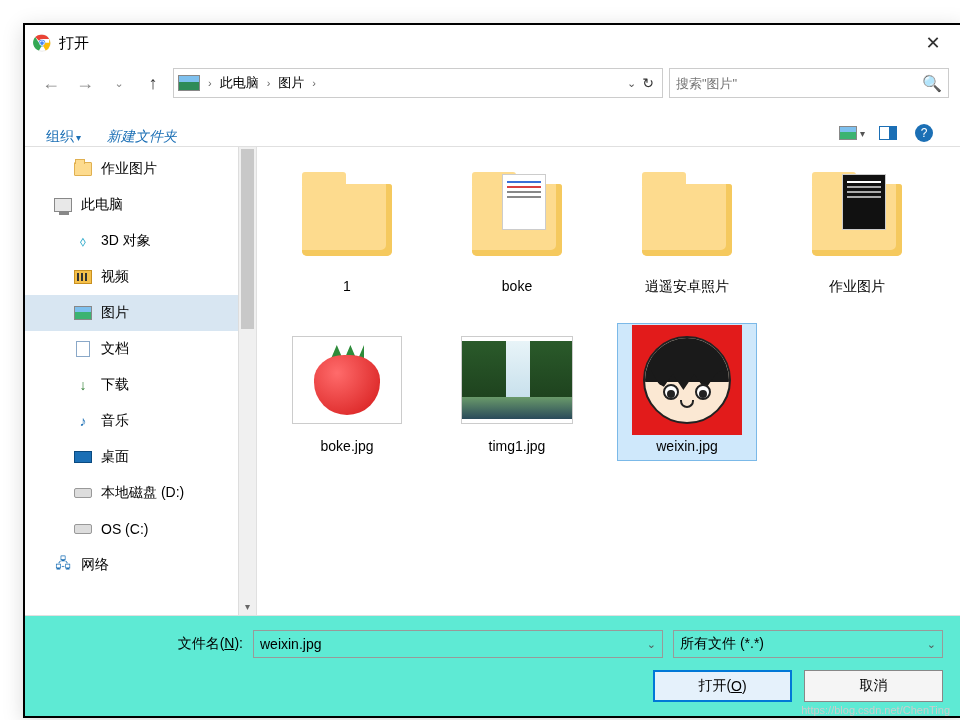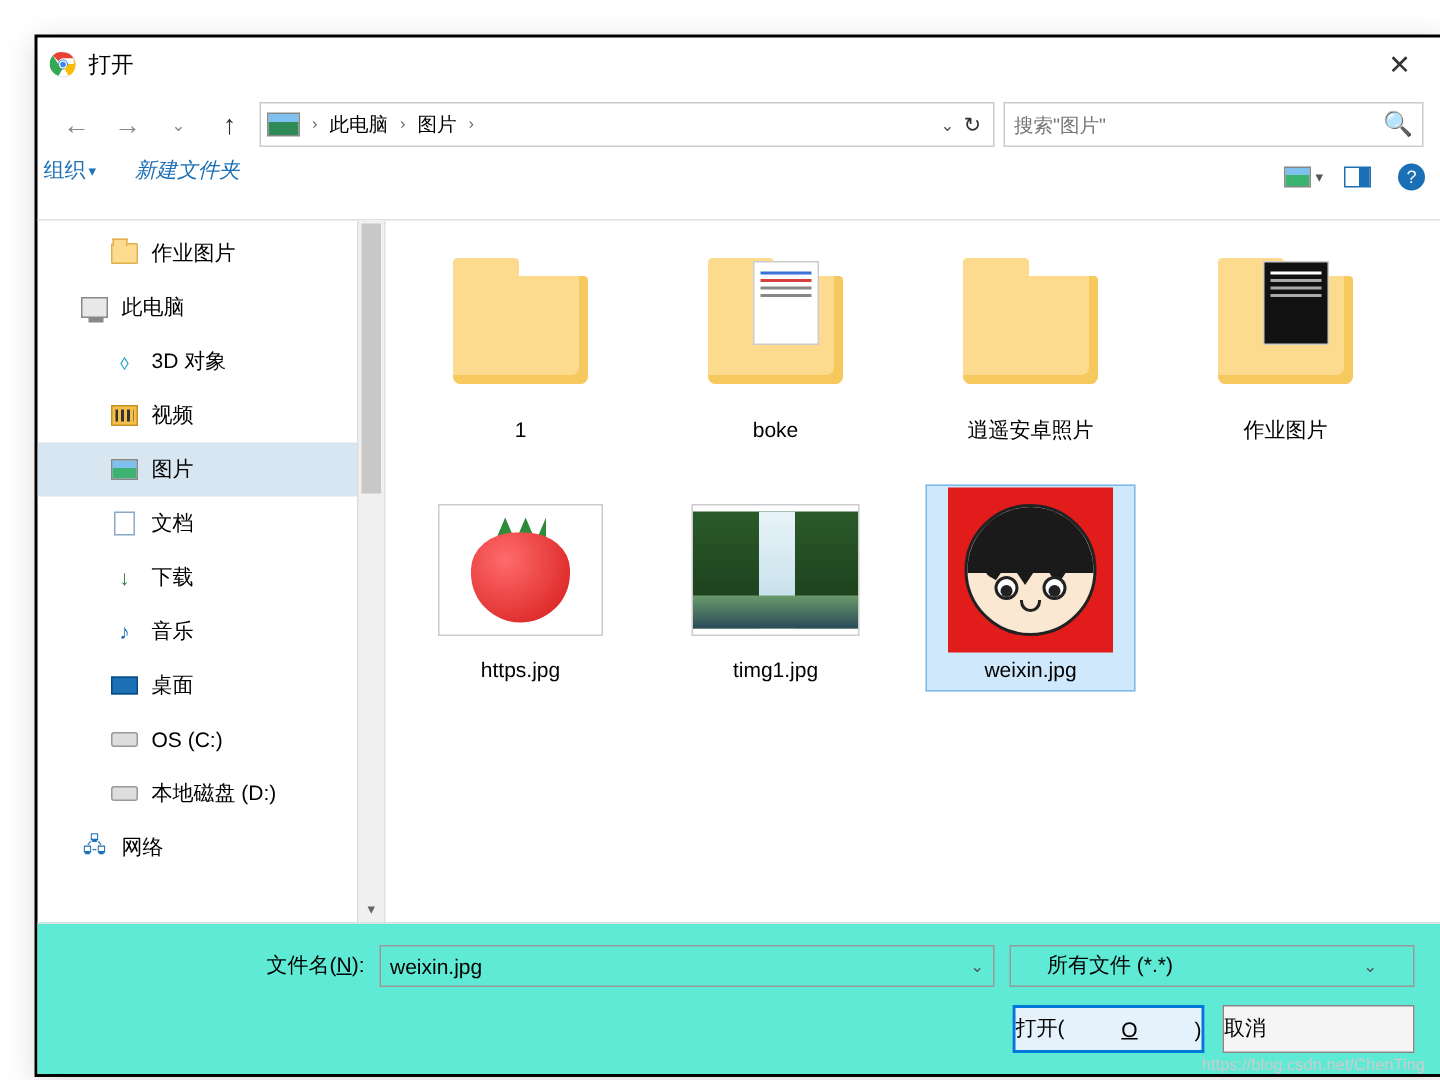--- a/index.html
+++ b/index.html
@@ -14,21 +14,21 @@
 .nav-arrow { width: 28px; height: 28px; display: flex; align-items: center; justify-content: center; color: #888; font-size: 18px; }
 .nav-arrow.enabled { color: #333; }
 .breadcrumb-box { flex: 1; height: 30px; border: 1px solid #ccc; display: flex; align-items: center; padding: 0 4px; }
 .bc-icon { width: 22px; height: 16px; background: linear-gradient(#7ec0ee 40%, #2e8b57 40%); border: 1px solid #888; margin-right: 4px; }
 .bc-sep { color: #666; margin: 0 4px; font-size: 11px; }
 .bc-item { font-size: 13px; padding: 2px 4px; }
 .bc-drop { margin-left: auto; display: flex; align-items: center; gap: 6px; padding-right: 4px; }
 .search-box { width: 280px; height: 30px; border: 1px solid #ccc; display: flex; align-items: center; padding: 0 6px; }
 .search-box input { border: none; outline: none; flex: 1; font-size: 13px; color: #888; }
 .search-mag { color: #555; }
-.toolbar { height: 42px; border-bottom: 1px solid #e0e0e0; padding: 0 4px; display: flex; align-items: flex-start; font-size: 14px; }
+.toolbar { height: 42px; border-bottom: 1px solid #e0e0e0; padding: 0 21px; display: flex; align-items: flex-end; font-size: 14px; }
 .toolbar .org { color: #1b6fb5; margin-right: 26px; display: flex; align-items: center; gap: 2px; }
 .toolbar .newf { color: #1b6fb5; font-style: italic; }
 .toolbar .spacer { flex: 1; }
 .toolbar .ticon { width: 32px; height: 26px; display: flex; align-items: center; justify-content: center; margin-left: 4px; }
 .view-drop { display: flex; align-items: center; gap: 3px; }
 .help-q { width: 18px; height: 18px; border-radius: 50%; background: #1b6fb5; color:#fff; font-size: 12px; display:flex; align-items:center; justify-content:center; }
 .body { flex: 1; display: flex; overflow: hidden; }
 .sidebar { width: 232px; border-right: 1px solid #e0e0e0; overflow: hidden; position: relative; }
 .scroll-track { position: absolute; right: 0; top: 0; bottom: 0; width: 18px; background: #f0f0f0; border-left: 1px solid #ddd; }
 .scroll-thumb { position: absolute; left: 2px; right: 2px; top: 2px; height: 180px; background: #c8c8c8; }
@@ -71,23 +71,23 @@
 .hair:after { content:""; position:absolute; bottom:-8px; left:10px; right:10px; height:20px; background:#1a1a1a; border-radius: 0 0 40% 40% / 0 0 100% 100%; clip-path: polygon(0 0, 15% 100%, 30% 20%, 45% 100%, 60% 20%, 75% 100%, 90% 20%, 100% 0); }
 .eye { position:absolute; width:16px; height:16px; background:#fff; border:2px solid #222; border-radius:50%; top:46px; }
 .eye.l { left:18px; } .eye.r { right:18px; }
 .eye:after { content:""; position:absolute; width:8px; height:8px; background:#222; border-radius:50%; top:4px; left:2px; }
 .mouth { position:absolute; bottom:14px; left:50%; width:14px; height:8px; border:2px solid #222; border-top:none; border-radius:0 0 10px 10px; transform:translateX(-50%); }
 .footer { border-top: 1px solid #e0e0e0; padding: 14px 18px; background:#5eead4; }
 .frow { display:flex; align-items:center; gap:10px; margin-bottom:12px; }
 .flabel { font-size:14px; width:200px; text-align:right; }
 .flabel u { text-decoration: underline; }
 .fname-input { flex:1; height:28px; border:1px solid #999; padding:0 6px; font-size:14px; display:flex; align-items:center; justify-content:space-between; }
-.filter-select { width:270px; height:28px; border:1px solid #999; padding:0 24px; font-size:14px; display:flex; align-items:center; justify-content:space-between; }
+.filter-select { width:270px; height:28px; border:1px solid #999; padding:0 6px; font-size:14px; display:flex; align-items:center; justify-content:space-between; }
 .btnrow { display:flex; justify-content:flex-end; gap:12px; }
-.btn { width:128px; height:32px; border:1px solid #888; background:#f5f5f5; font-size:14px; display:flex; align-items:center; justify-content:space-between; cursor:pointer; }
+.btn { width:139px; height:32px; border:1px solid #888; background:#f5f5f5; font-size:14px; display:flex; align-items:center; justify-content:center; cursor:pointer; }
 .btn.primary { border:2px solid #0078d7; background:#e5f1fb; }
 .watermark { position:absolute; right:10px; bottom:4px; font-size:11px; color:#ccc; }
 </style>
 </head>
 <body>
 
 <div class="dialog">
 
   <div class="titlebar">
     <span class="chrome">
@@ -198,27 +198,27 @@
         <div class="tree-item">
           <span class="ticn">
               <span style="width:18px;height:12px;background:#1b6fb5;border:1px solid #0a4a80;display:inline-block;"></span>
             </span>
           <span>桌面</span>
         </div>
         <div class="tree-item">
           <span class="ticn">
               <span class="disk-icn"></span>
             </span>
+          <span>本地磁盘 (D:)</span>
+        </div>
+        <div class="tree-item">
+          <span class="ticn">
+              <span class="disk-icn"></span>
+            </span>
           <span>OS (C:)</span>
-        </div>
-        <div class="tree-item">
-          <span class="ticn">
-              <span class="disk-icn"></span>
-            </span>
-          <span>本地磁盘 (D:)</span>
         </div>
         <div class="tree-item l0">
           <span class="ticn" style="color:#1b6fb5;">🖧</span>
           <span>网络</span>
         </div>
       </div>
       <div class="scroll-track">
         <div class="scroll-arrow up">▴</div>
         <div class="scroll-thumb"></div>
         <div class="scroll-arrow down">▾</div>
@@ -257,21 +257,21 @@
         </div>
         <div class="item">
           <div class="thumb">
               <div class="img-frame">
                 <div class="strawberry">
                   <div class="leaf"></div>
                   <div class="body"></div>
                 </div>
               </div>
             </div>
-          <div class="label">https.jpg</div>
+          <div class="label">boke.jpg</div>
         </div>
         <div class="item">
           <div class="thumb">
               <div class="img-frame" style="padding:0;">
                 <div class="waterfall"></div>
               </div>
             </div>
           <div class="label">timg1.jpg</div>
         </div>
         <div class="item selected">

